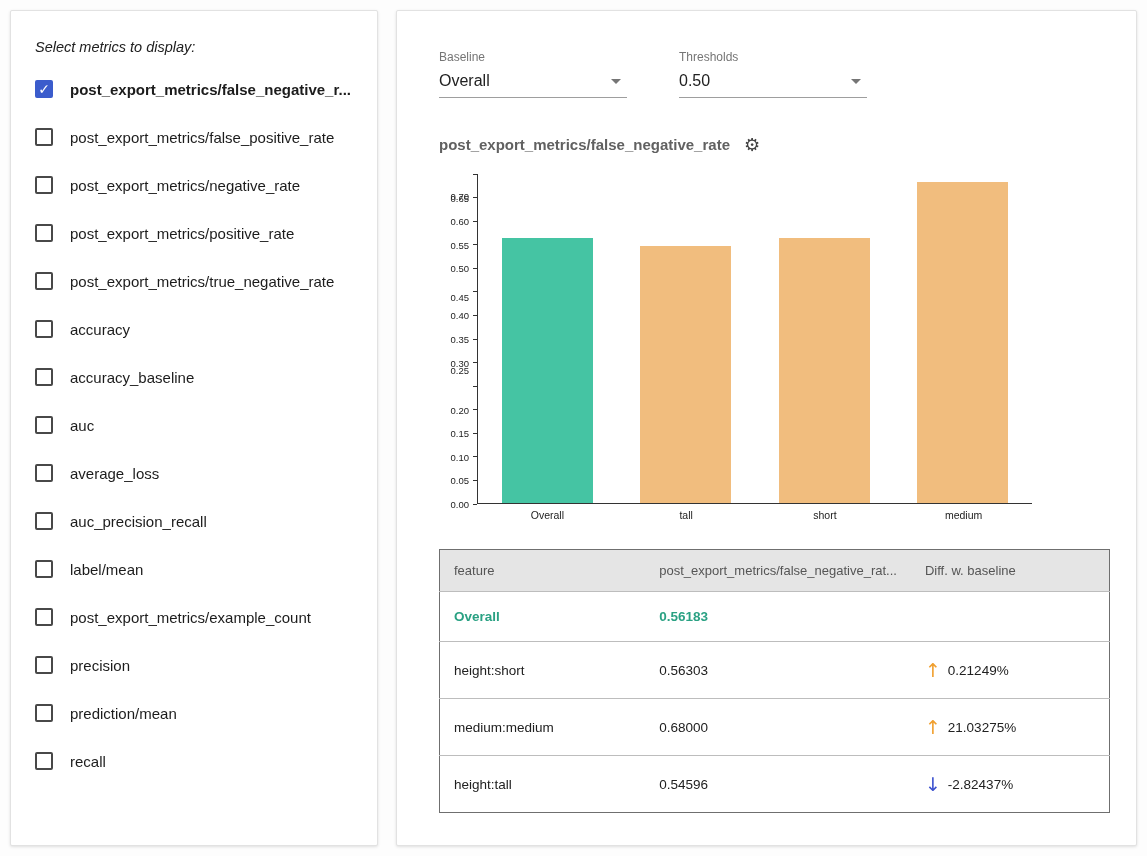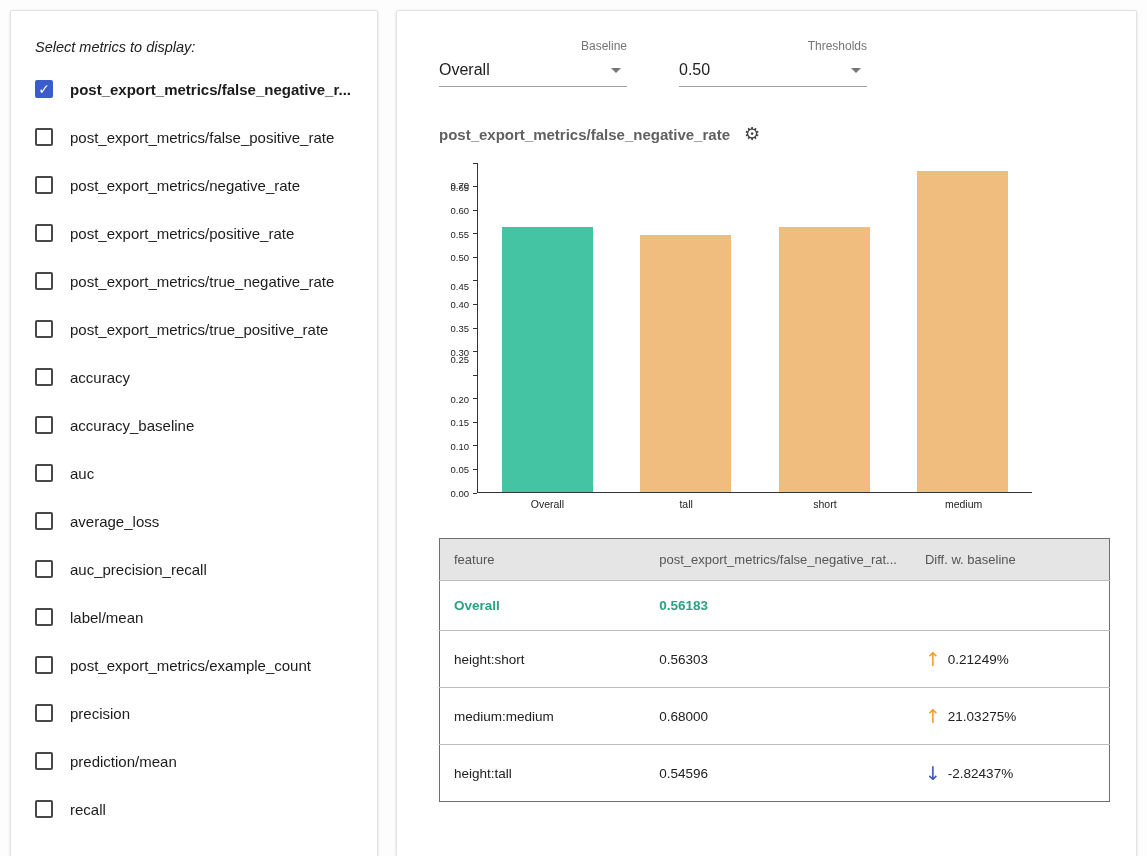--- a/index.html
+++ b/index.html
@@ -25,31 +25,31 @@
     font-size: 14px; line-height: 1; color: transparent; background: #fff;
   }
   .checkbox.on { background: var(--check-color, #3b5ccc); border-color: var(--check-color, #3b5ccc); color: #fff; }
   .metric-label { font-size: 15px; color: #1c1c1c; white-space: nowrap; overflow: hidden; }
   .metric-item.checked .metric-label { font-weight: 700; }
 
   
   .right-card { flex: 1; padding: 20px 16px; }
   .inner { margin-left: 26px; margin-right: 10px; }
 
-  .controls { display: flex; gap: 52px; margin-top: 8px; text-align: right; }
+  .controls { display: flex; gap: 52px; margin-top: 19px; }
   .select-group { width: 188px; cursor: pointer; }
   .select-label { font-size: 12px; color: #757575; margin-bottom: 6px; }
   .select-value-row {
     display: flex; justify-content: space-between; align-items: center;
     border-bottom: 1px solid #9e9e9e; padding: 2px 2px 7px 0;
   }
   .select-value { font-size: 16px; color: #212121; }
   .caret { width: 0; height: 0; border-left: 5px solid transparent; border-right: 5px solid transparent; border-top: 5px solid #757575; margin-right: 4px; }
 
-  .chart-header { margin-top: 38px; display: flex; align-items: center; }
+  .chart-header { margin-top: 38px; display: flex; align-items: flex-start; }
   .chart-title { font-size: 15px; font-weight: 700; color: #616161; }
   .gear { font-size: 18px; color: #424242; margin-left: 14px; cursor: pointer; line-height: 1; }
 
   .chart-wrap { display: flex; margin-top: 20px; }
   .y-axis { position: relative; width: 38px; height: 330px; flex: none; }
   .ytick { position: absolute; right: 8px; transform: translateY(-50%); font-size: 9.5px; color: #222; }
   .ytick-mark { position: absolute; right: 0; width: 4px; height: 1px; background: #333; }
   .plot {
     position: relative; width: 555px; height: 330px;
     border-left: 1px solid #333; border-bottom: 1px solid #333;
@@ -93,24 +93,20 @@
           <span class="checkbox"></span>
           <span class="metric-label">post_export_metrics/negative_rate</span>
         </div>
         <div class="metric-item">
           <span class="checkbox"></span>
           <span class="metric-label">post_export_metrics/positive_rate</span>
         </div>
         <div class="metric-item">
           <span class="checkbox"></span>
           <span class="metric-label">post_export_metrics/true_negative_rate</span>
-        </div>
-        <div class="metric-item">
-          <span class="checkbox"></span>
-          <span class="metric-label">post_export_metrics/true_positive_rate</span>
         </div>
         <div class="metric-item">
           <span class="checkbox"></span>
           <span class="metric-label">accuracy</span>
         </div>
         <div class="metric-item">
           <span class="checkbox"></span>
           <span class="metric-label">accuracy_baseline</span>
         </div>
         <div class="metric-item">

